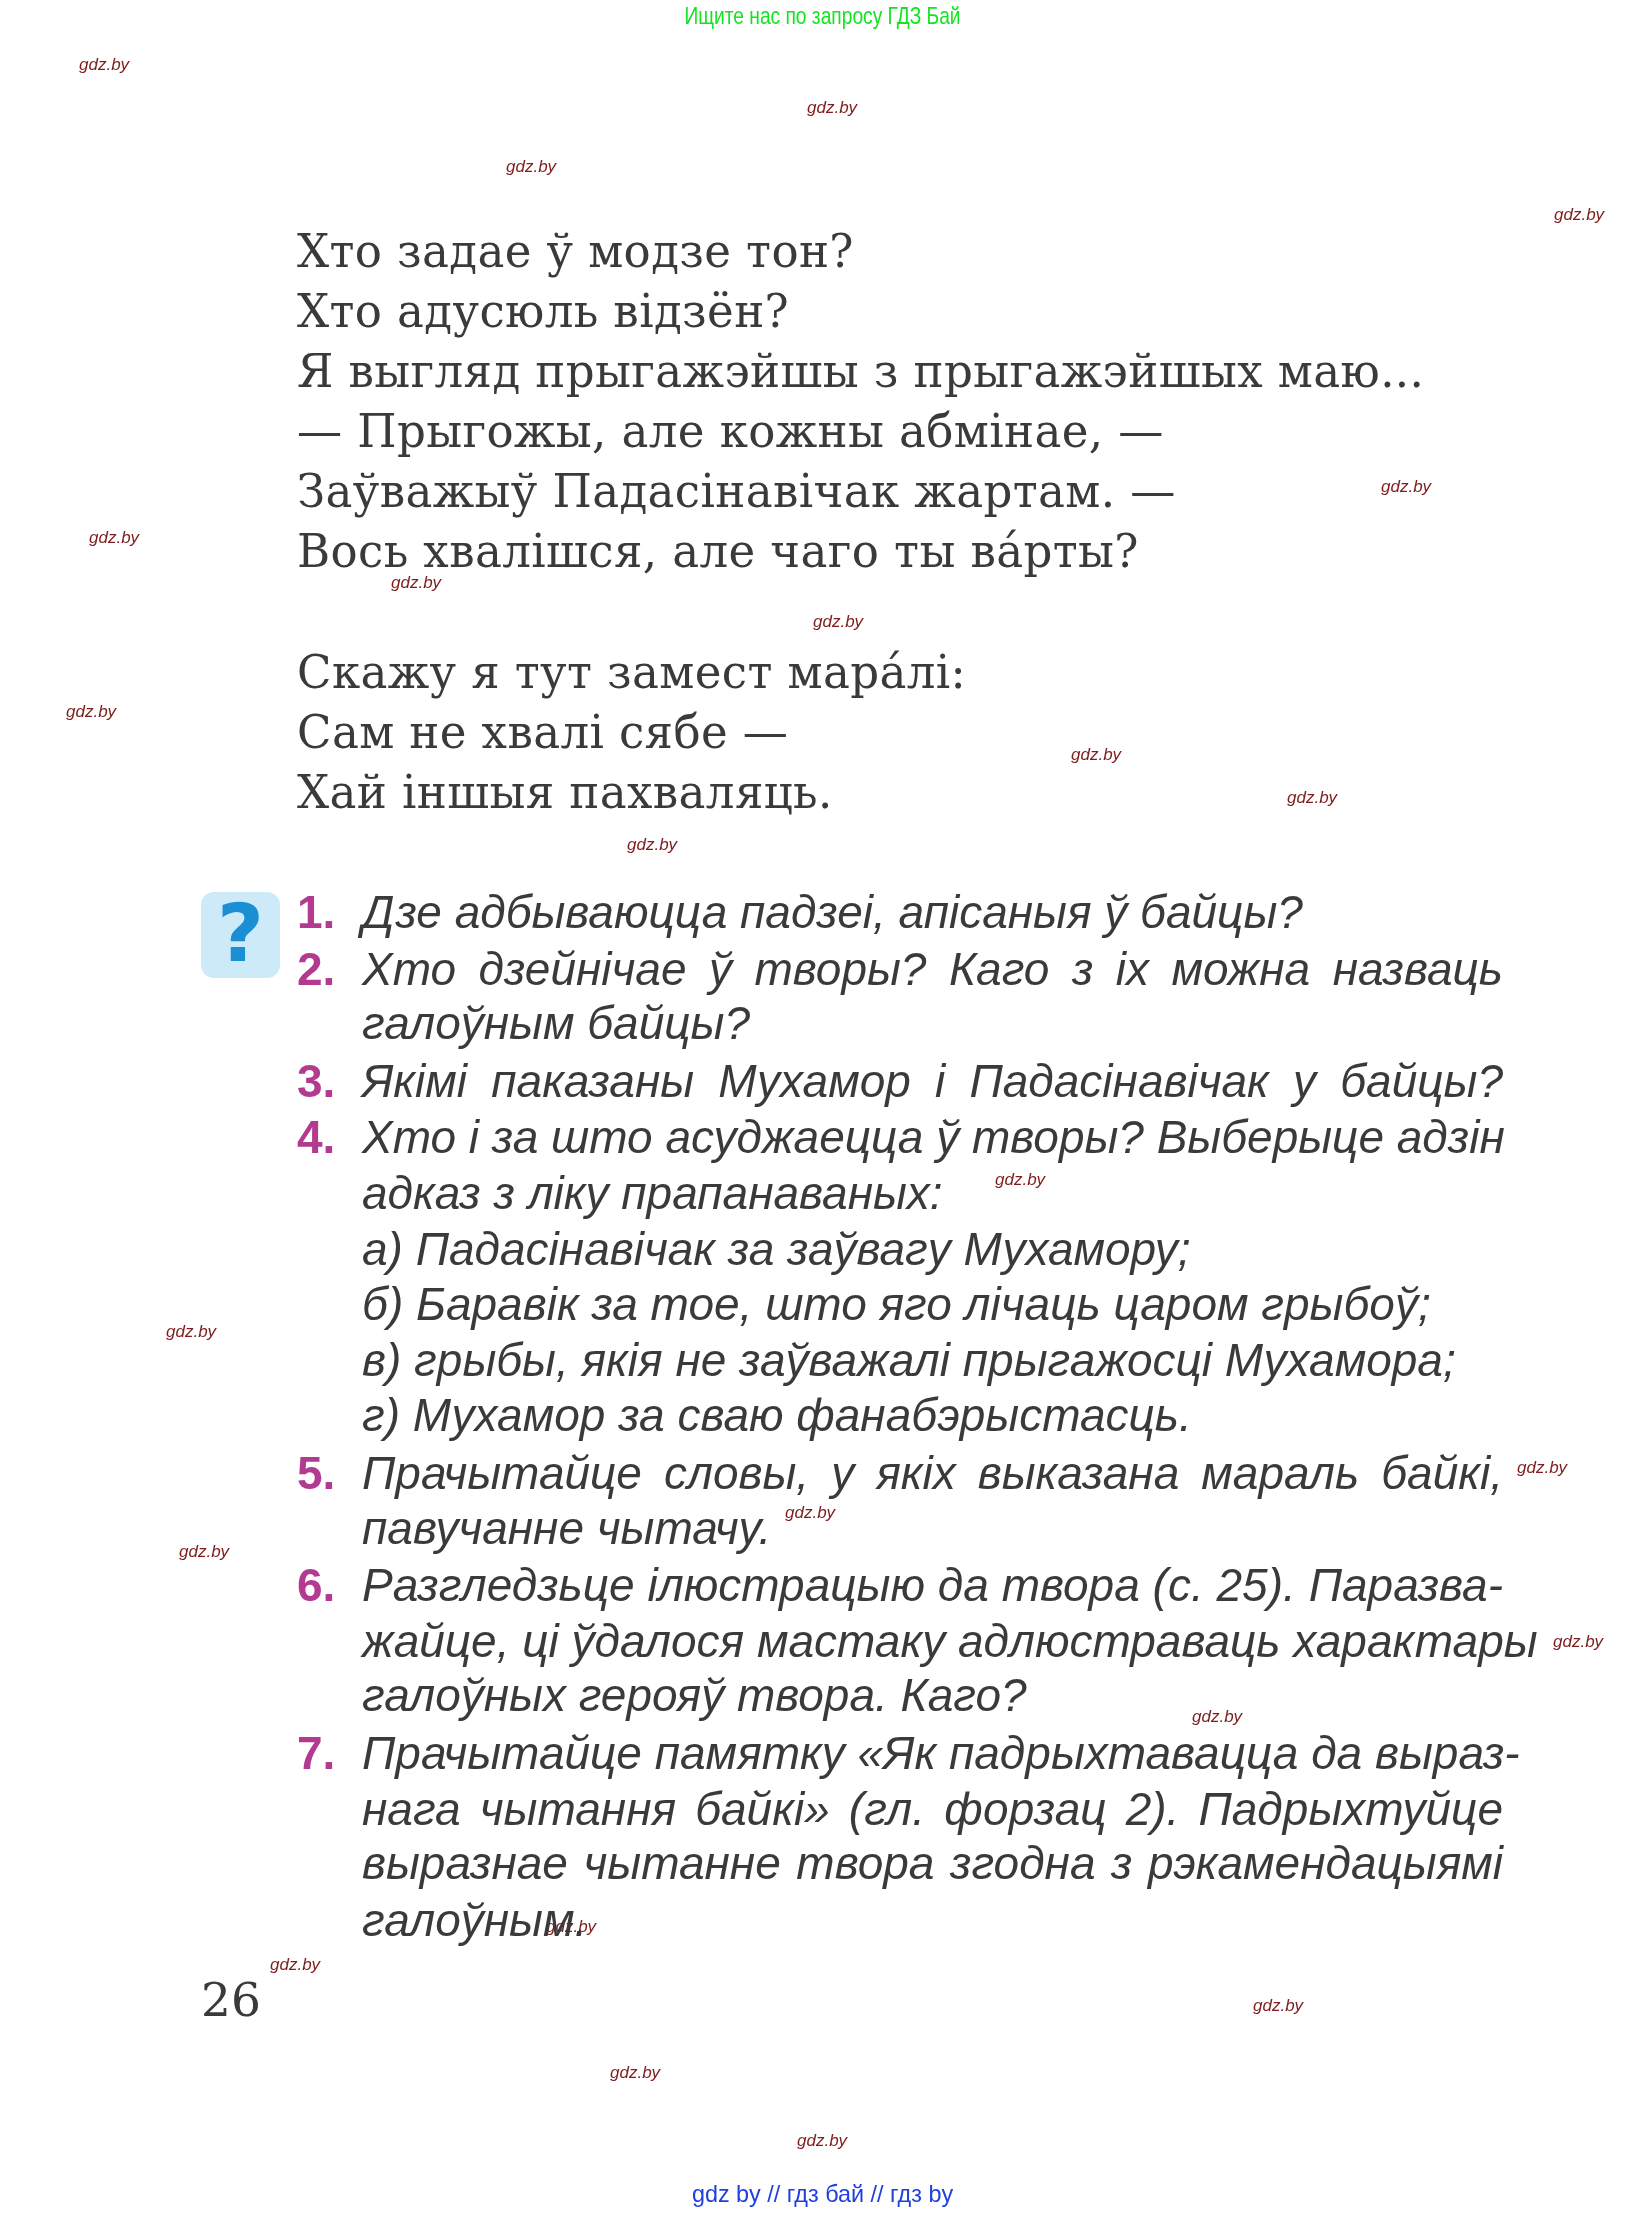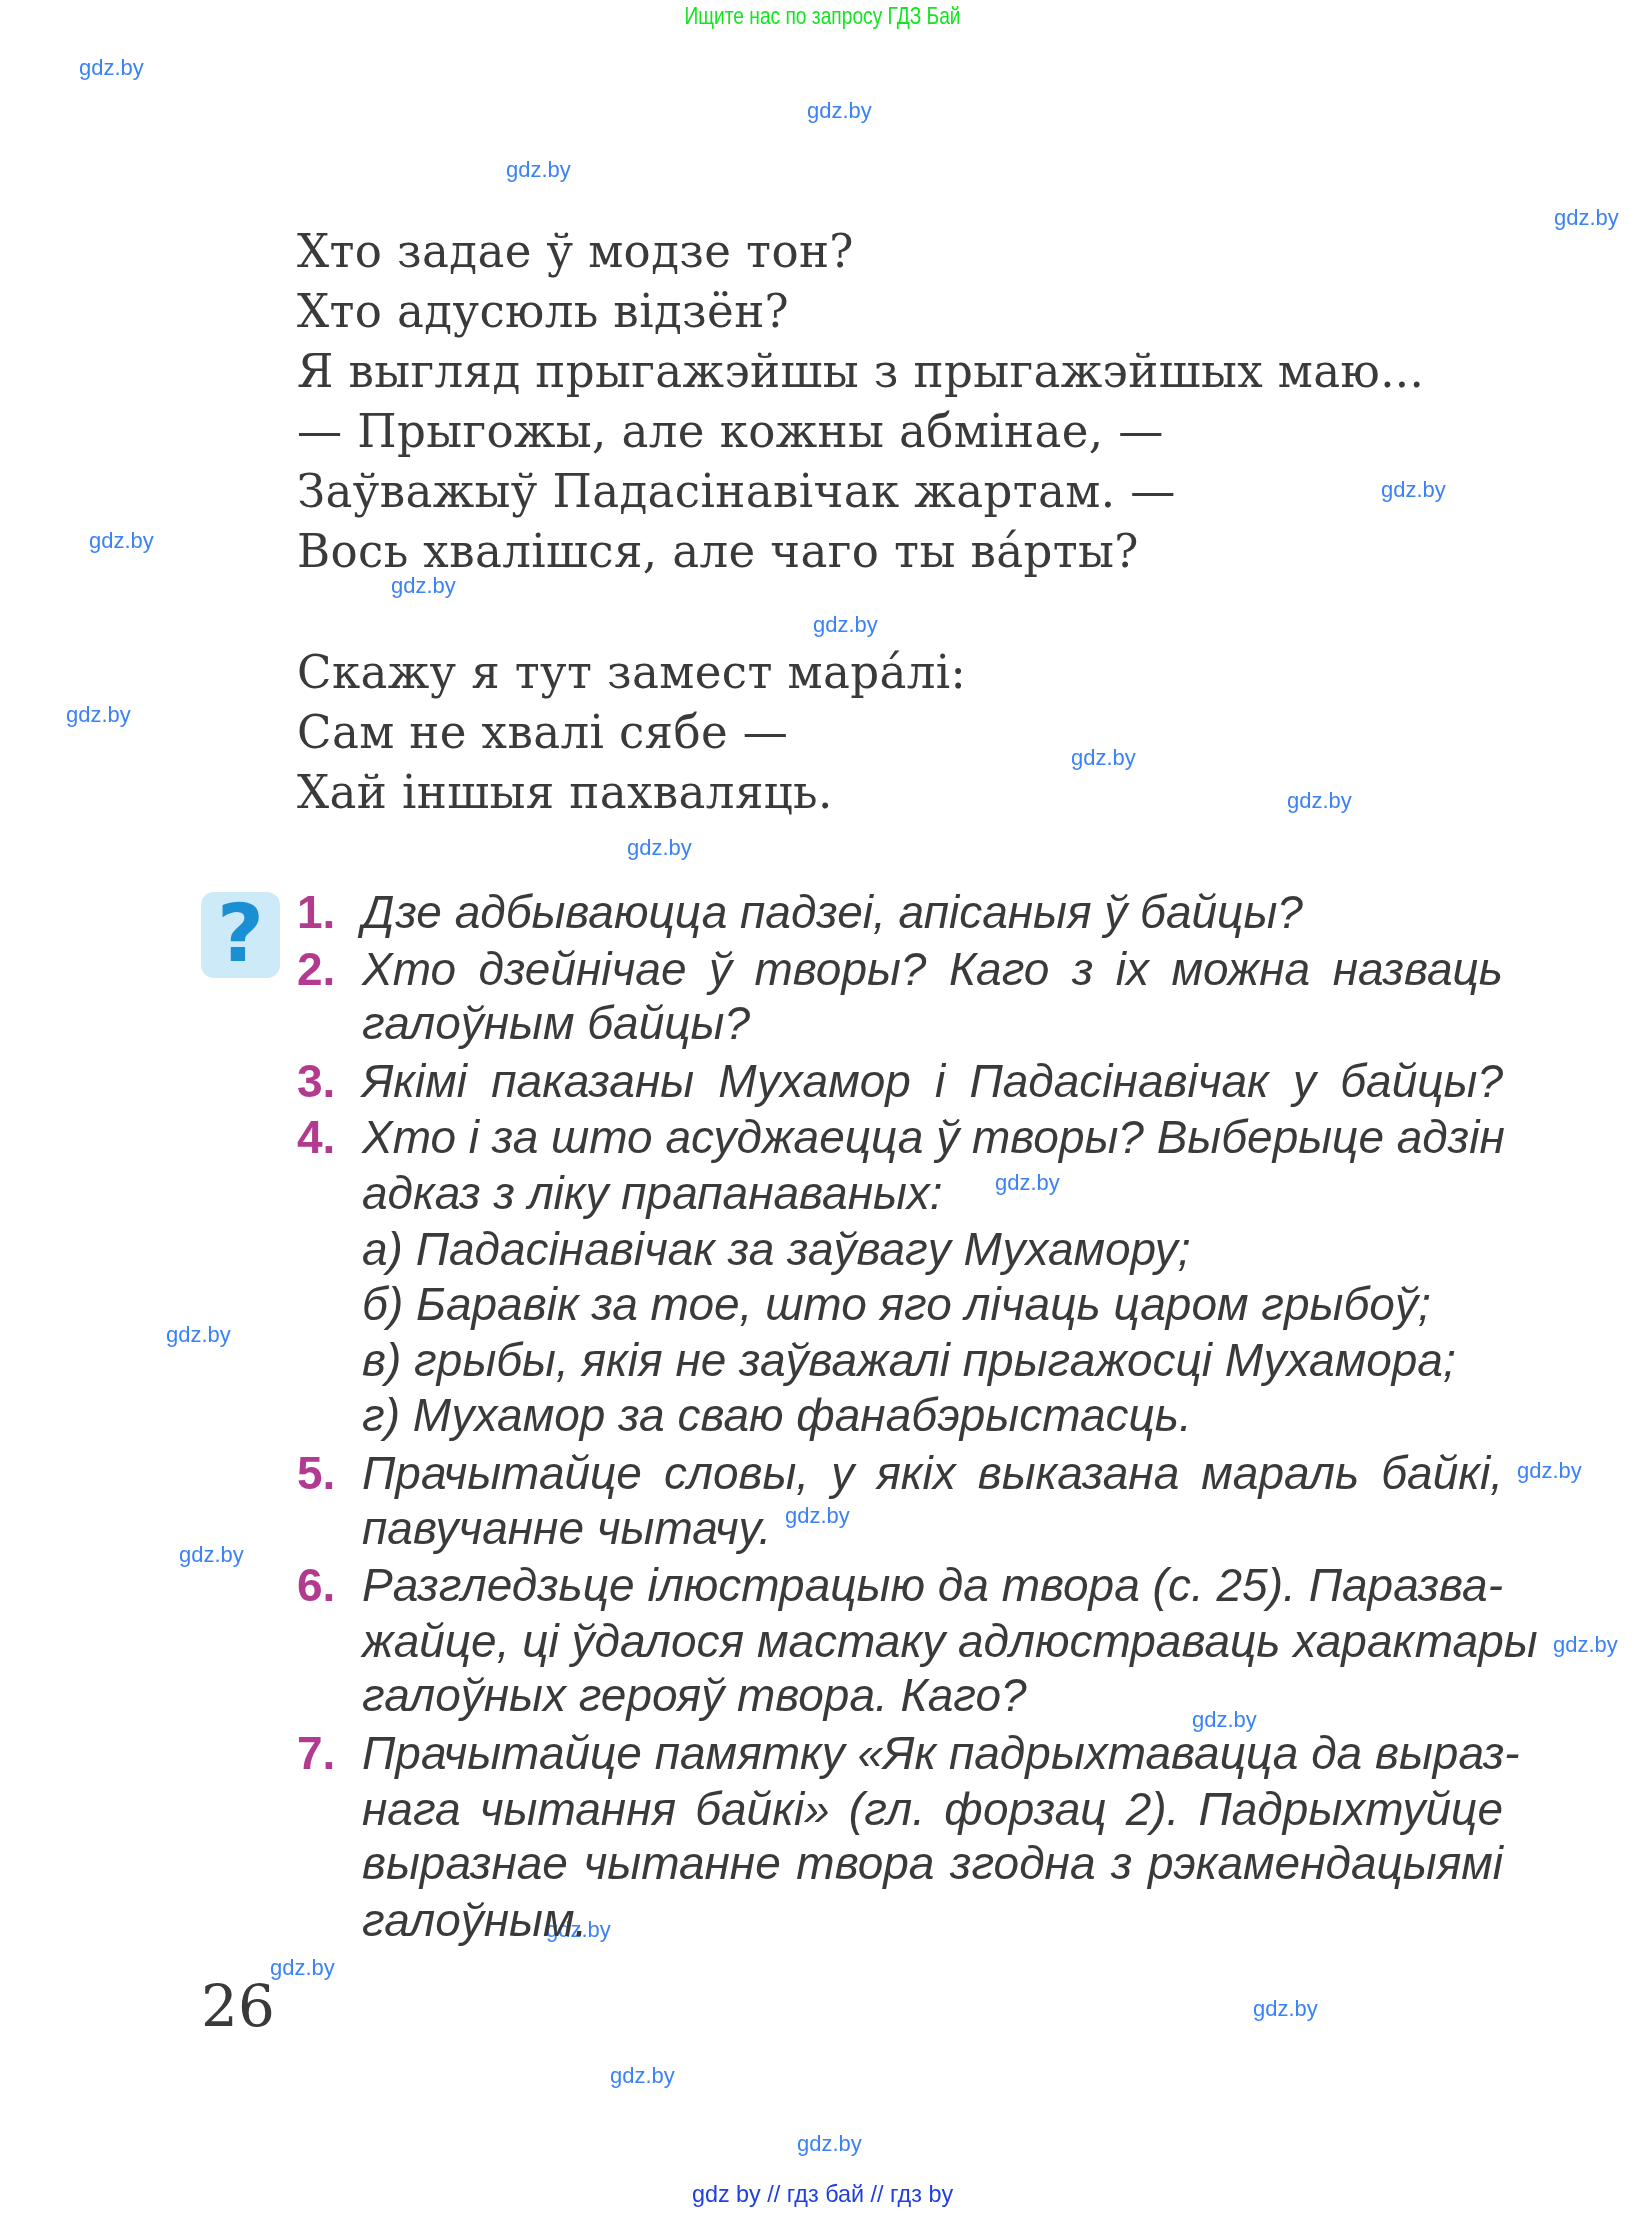--- a/index.html
+++ b/index.html
@@ -1,27 +1,27 @@
 <!DOCTYPE html>
 <html style="font-size:13px"><head>
 <meta charset="utf-8">
 <style>
   html, body { margin:0; padding:0; }
   body { width:1645px; height:2216px; position:relative; background:#ffffff; overflow:hidden; font-family:"Liberation Sans", sans-serif; }
   .header { position:absolute; top:3.2px; left:0; width:1645px; text-align:center; font-family:"Liberation Sans", sans-serif; font-size:23.4px; color:#12e51f; transform:scaleX(0.82); }
   .footer { position:absolute; top:2181px; left:0; width:1645px; text-align:center; font-size:23.4px; color:#1f3fe0; }
-  .wm { position:absolute; font-family:"Liberation Sans", sans-serif; font-size:22px; color:#3b82f6; white-space:nowrap; }
+  .wm { position:absolute; font-family:"Liberation Sans", sans-serif; font-size:17px; color:#7f1d1d; white-space:nowrap;font-style:italic; }
   .poem { position:absolute; left:297px; font-family:"DejaVu Serif", serif; font-size:46px; color:#3a3a3a; line-height:60px; white-space:nowrap; letter-spacing:0.4px; transform-origin:left top; transform:scaleX(0.98);}
   .q-icon { position:absolute; left:201px; top:892px; width:79px; height:86px; background:#cdeaf8; border-radius:13px; }
   .q-icon span { position:absolute; left:0; top:-4.8px; width:79px; text-align:center; font-family:"DejaVu Sans", sans-serif; font-weight:bold; font-size:81px; color:#1a8fd4; line-height:93px; }
   .qline { position:absolute; left:297px; width:1208px; font-family:"Liberation Sans", sans-serif; font-size:46px; color:#3a3a3a; line-height:56px; white-space:nowrap; }
   .qnum { position:absolute; left:0; color:#b23a8f; font-weight:bold; }
   .qtext { position:absolute; left:65px;font-style:italic; }
   .justify { text-align:justify; text-align-last:justify; width:1141px; display:block; }
-  .pagenum { position:absolute; left:201px; top:1972px; font-family:"DejaVu Serif", serif; font-size:58px; color:#3a3a3a; }
+  .pagenum { position:absolute; left:201px; top:1972px; font-family:"DejaVu Serif", serif; font-size:47px; color:#3a3a3a; }
 </style>
 </head>
 <body>
 
 <div class="header">Ищите нас по запросу ГДЗ Бай</div>
 
 <div class="wm" style="left:79px;top:55px;">gdz.by</div>
 <div class="wm" style="left:807px;top:98px;">gdz.by</div>
 <div class="wm" style="left:506px;top:157px;">gdz.by</div>
 <div class="wm" style="left:1554px;top:205px;">gdz.by</div>

